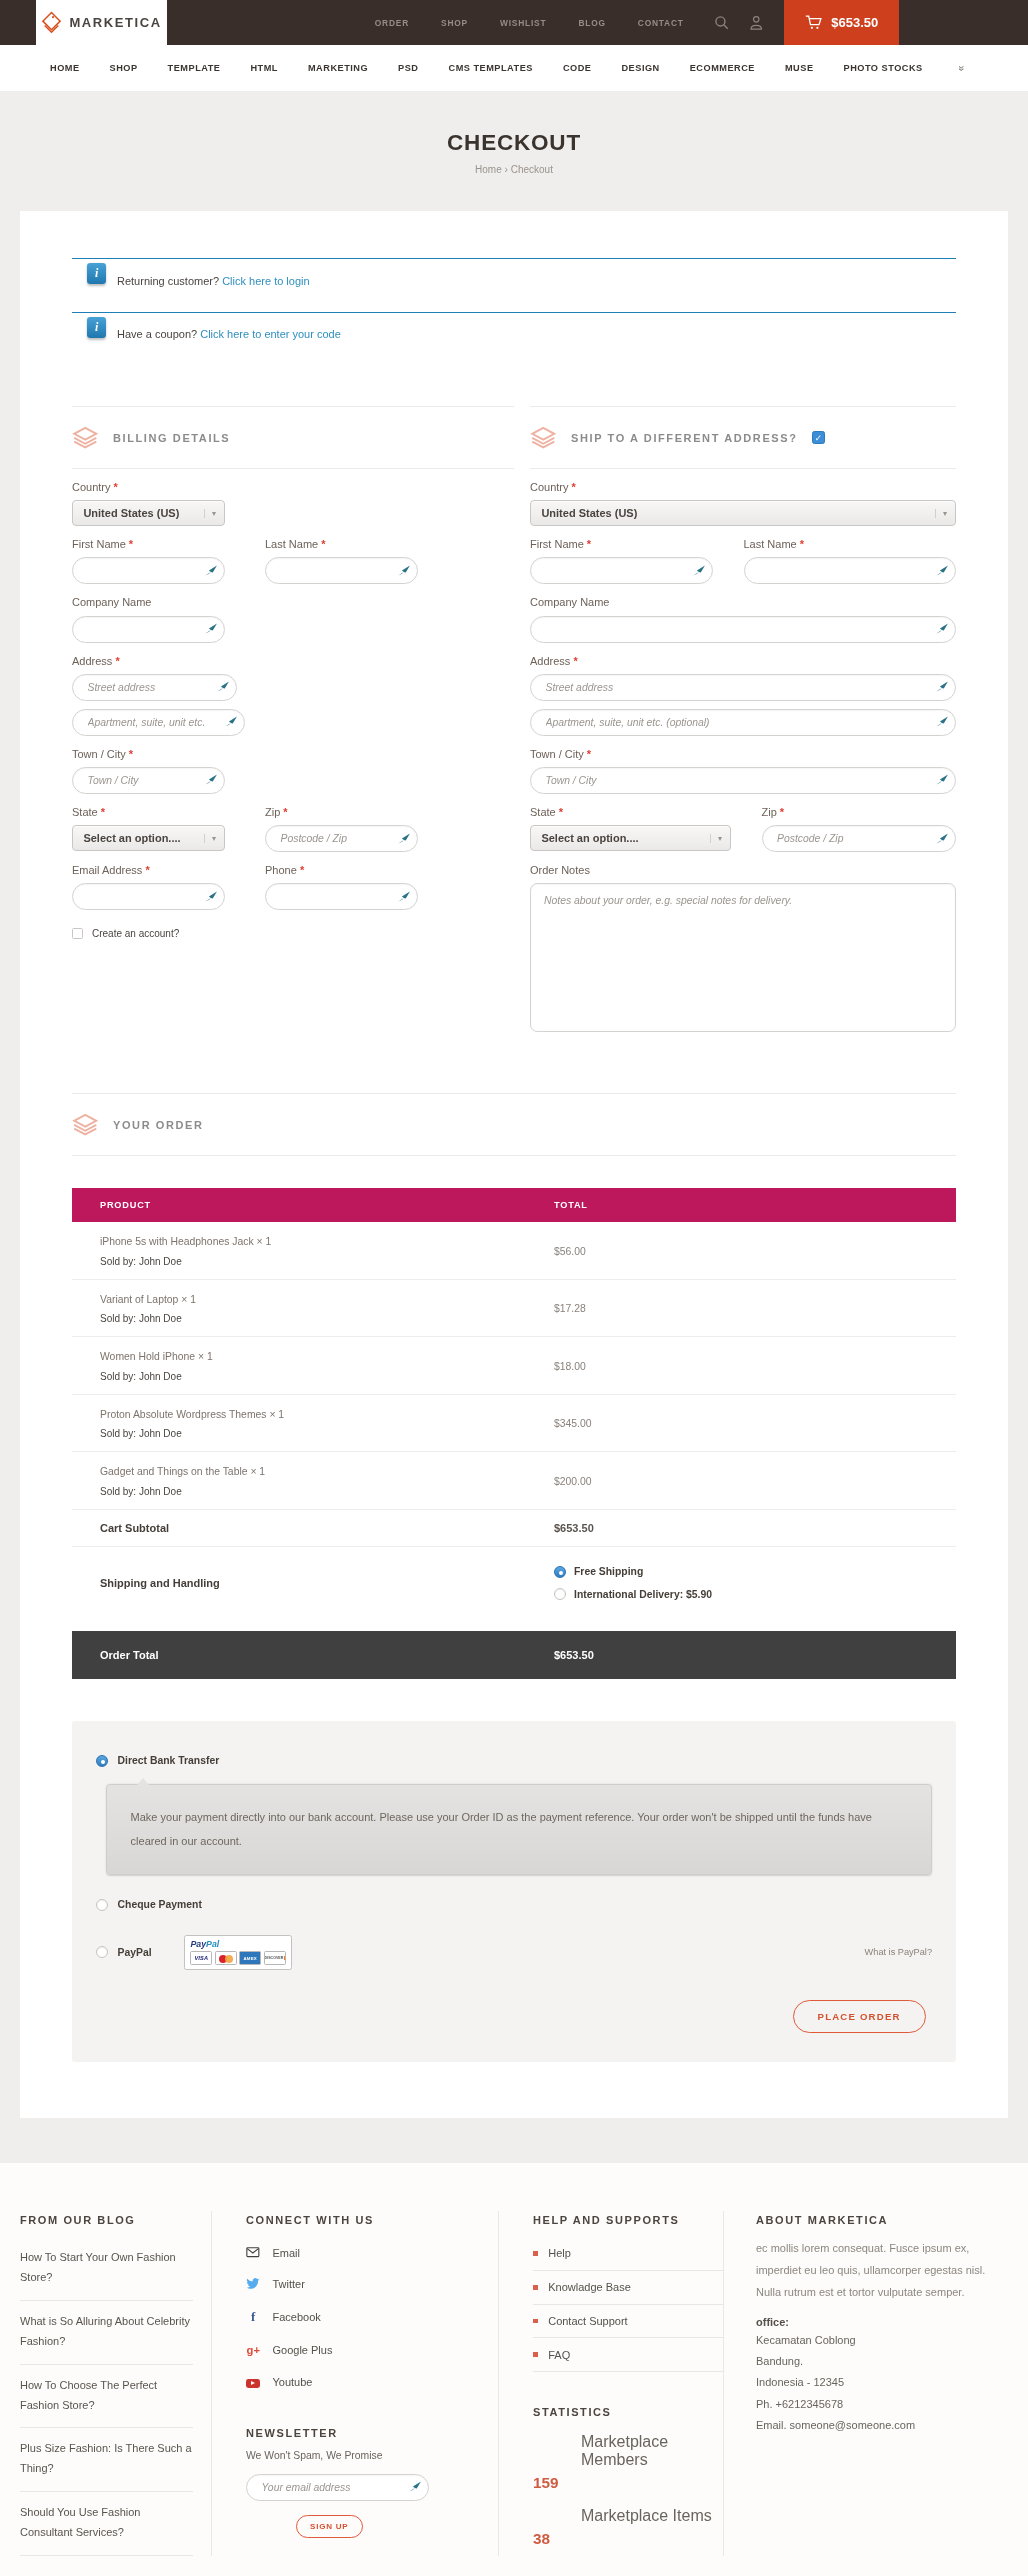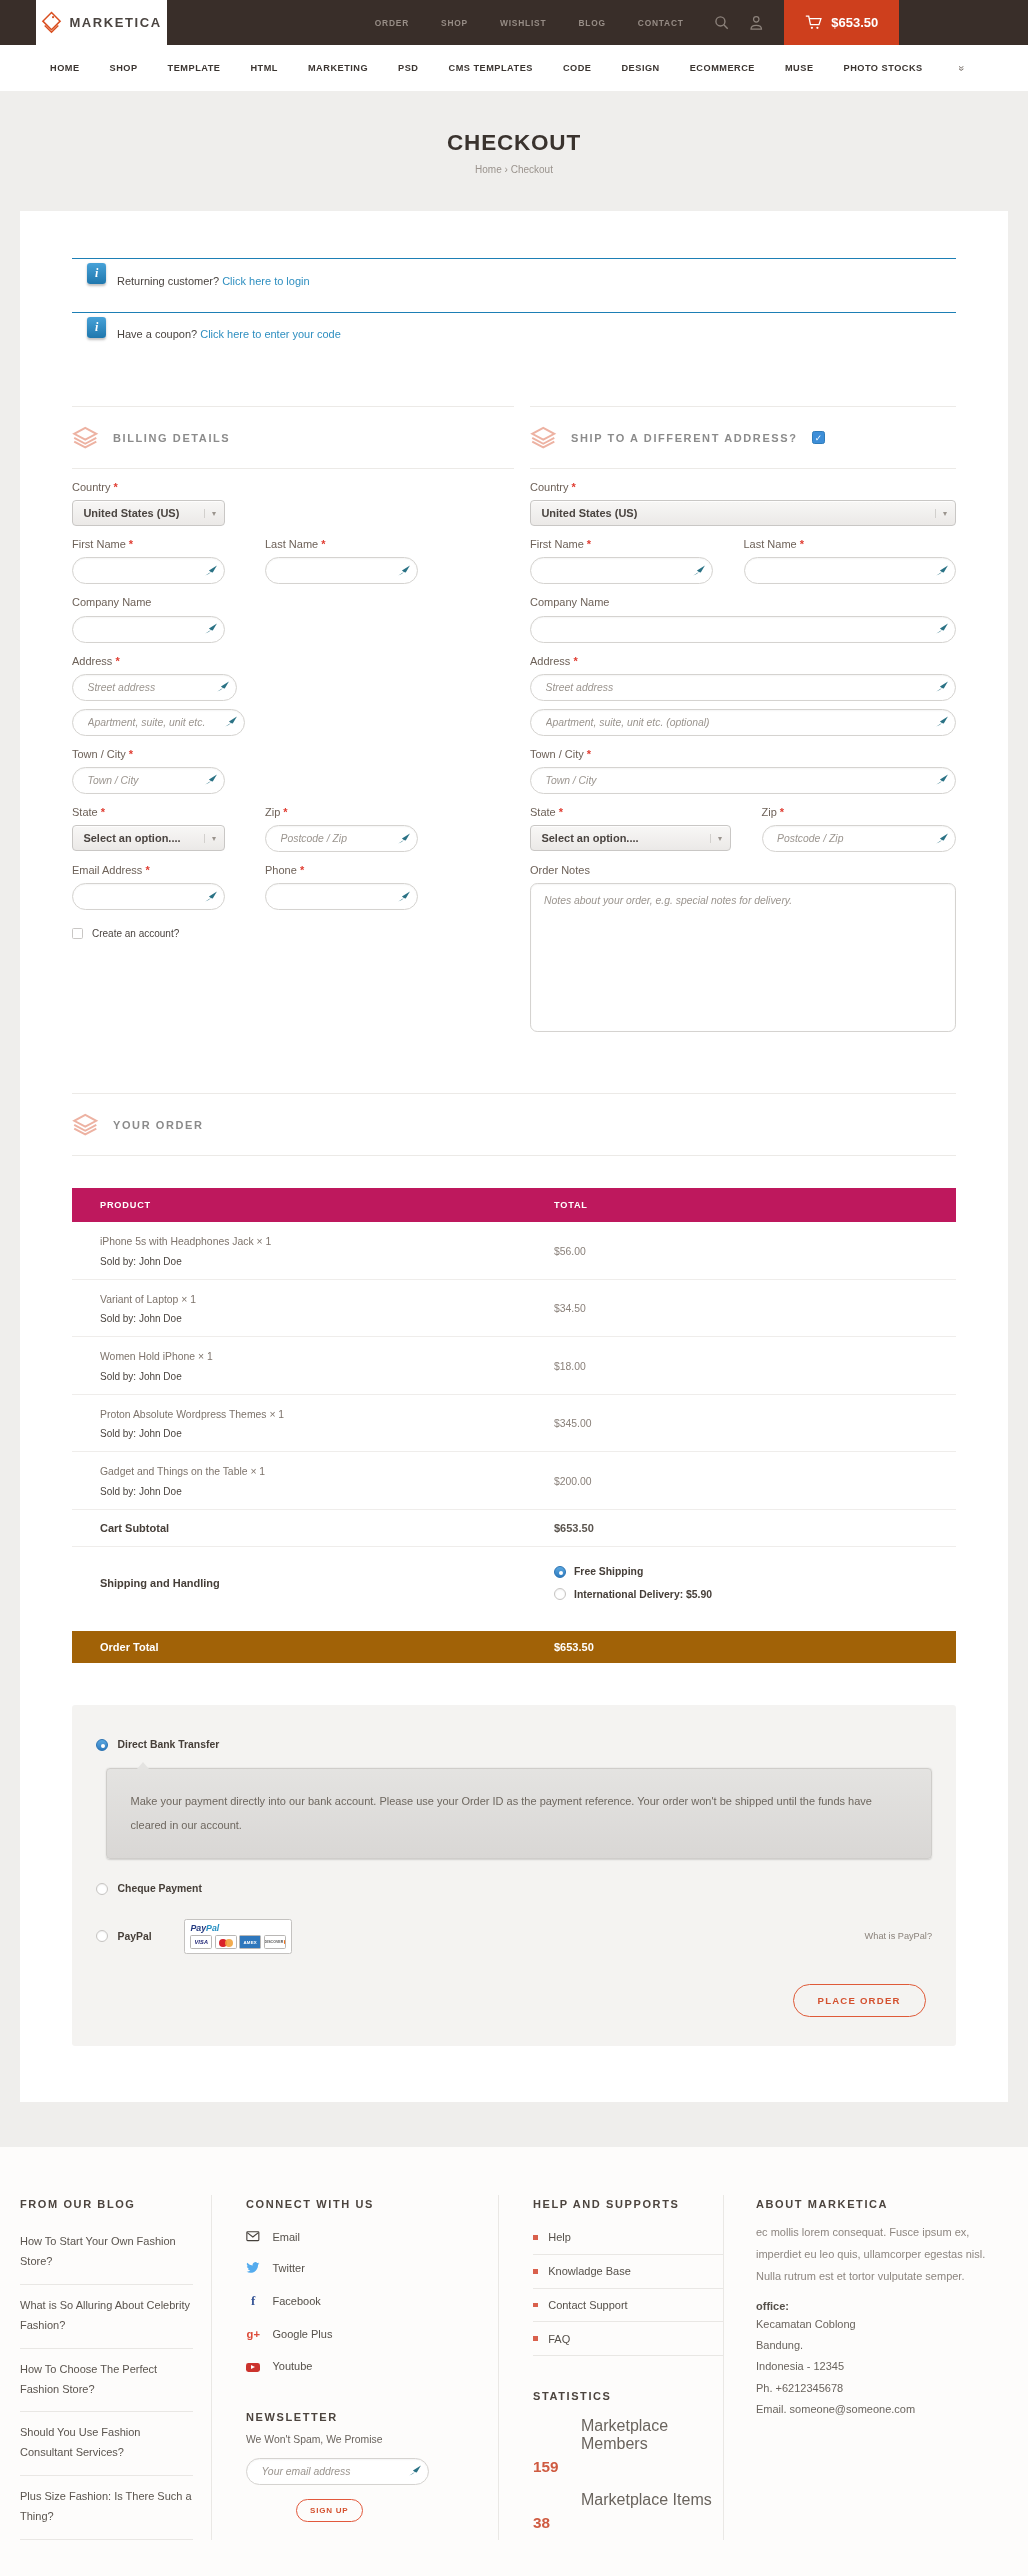--- a/index.html
+++ b/index.html
@@ -92,21 +92,21 @@
   .p-price { font-size:10.4px; color:#8a817a; }
   .ot-sub { display:flex; align-items:center; border-bottom:0.8px solid #efedeb; padding:12px 0; }
   .sub-label { font-size:11px; font-weight:bold; color:#453e38; }
   .sub-val { font-size:11px; font-weight:bold; color:#5a544e; }
   .ship-opts { display:flex; flex-direction:column; gap:10.4px; padding:3.2px 0; }
   .opt { display:flex; align-items:center; gap:8px; font-size:10.4px; font-weight:bold; color:#453e38; cursor:pointer; }
   .radio { width:12px; height:12px; border-radius:50%; flex:none; position:relative; }
   .radio.on { background:linear-gradient(#5aa7e0,#2f7cc0); border:0.8px solid #2a72b2; }
   .radio.on::after { content:""; position:absolute; left:4px; top:4px; width:4px; height:4px; border-radius:50%; background:#fff; }
   .radio.off { background:#fff; border:0.8px solid #c6c4c2; box-shadow:inset 0 0.8px 1.6px rgba(0,0,0,.08); }
-  .ot-total { background:#a16207; height:32px; display:flex; align-items:center; margin-top:11.2px;justify-content:center; }
+  .ot-total { background:#404040; height:48px; display:flex; align-items:center; margin-top:11.2px;justify-content:center; }
   .ot-total span { color:#fff; font-size:11px; font-weight:bold; }
 
   
   .paybox { margin-top:42px; background:#f4f3f1; border-radius:3.2px; padding:34px 24px 29px; }
   .pay-row { display:flex; align-items:center; gap:9.6px; }
   .pay-label { font-size:10.4px; font-weight:bold; color:#453e38; }
   .pay-desc { position:relative; margin:17.7px 0 24px 9.6px; background:linear-gradient(#e4e3e1,#d9d7d5);
               border:0.8px solid #cfcdca; border-radius:4px; box-shadow:0 0.8px 1.6px rgba(0,0,0,.15);
               padding:21px 24px; font-size:11px; line-height:2.1; color:#6e675f; }
   .pay-desc::before { content:""; position:absolute; top:-7.2px; left:30.5px; border-left:6.4px solid transparent;
@@ -518,21 +518,21 @@
           <div class="p-name">iPhone 5s with Headphones Jack × 1</div>
           <div class="p-sold">Sold by: John Doe</div>
         </div>
         <div class="cell-t p-price">$56.00</div>
       </div>
       <div class="ot-row">
         <div class="cell-p">
           <div class="p-name">Variant of Laptop × 1</div>
           <div class="p-sold">Sold by: John Doe</div>
         </div>
-        <div class="cell-t p-price">$34.50</div>
+        <div class="cell-t p-price">$17.28</div>
       </div>
       <div class="ot-row">
         <div class="cell-p">
           <div class="p-name">Women Hold iPhone × 1</div>
           <div class="p-sold">Sold by: John Doe</div>
         </div>
         <div class="cell-t p-price">$18.00</div>
       </div>
       <div class="ot-row">
         <div class="cell-p">
@@ -615,22 +615,22 @@
     <button class="place-order">PLACE ORDER</button>
   </div>
 </div>
 
 <div class="footer">
   <div class="fcol fc1">
     <h4>FROM OUR BLOG</h4>
     <a href="#" class="blog-link">How To Start Your Own Fashion Store?</a>
     <a href="#" class="blog-link">What is So Alluring About Celebrity Fashion?</a>
     <a href="#" class="blog-link">How To Choose The Perfect Fashion Store?</a>
+    <a href="#" class="blog-link">Plus Size Fashion: Is There Such a Thing?</a>
     <a href="#" class="blog-link">Should You Use Fashion Consultant Services?</a>
-    <a href="#" class="blog-link">Plus Size Fashion: Is There Such a Thing?</a>
   </div>
 
   <div class="fcol fc2">
     <h4>CONNECT WITH US</h4>
     <div class="soc">
       <span class="ic">
         <svg width="13.7" height="10.4" viewBox="0 0 17 13" fill="none">
             <rect x="1" y="1" width="15" height="11" rx="1" stroke="#45403b" stroke-width="1.4"></rect>
             <path d="M1.5 2 L8.5 7.5 L15.5 2" stroke="#45403b" stroke-width="1.4"></path>
           </svg>

